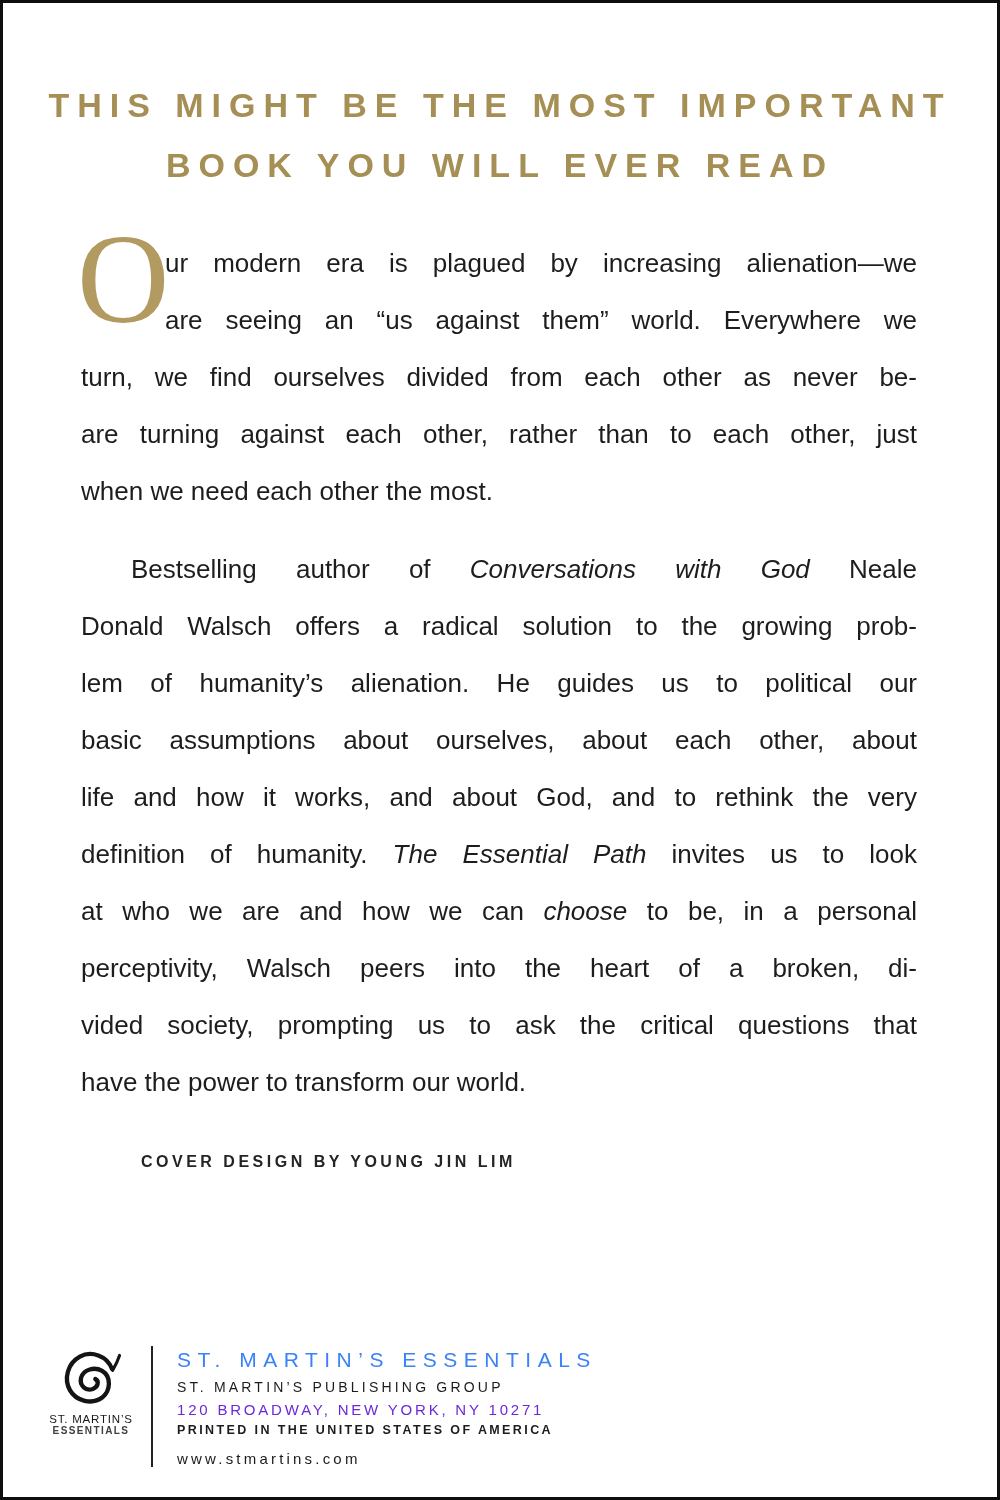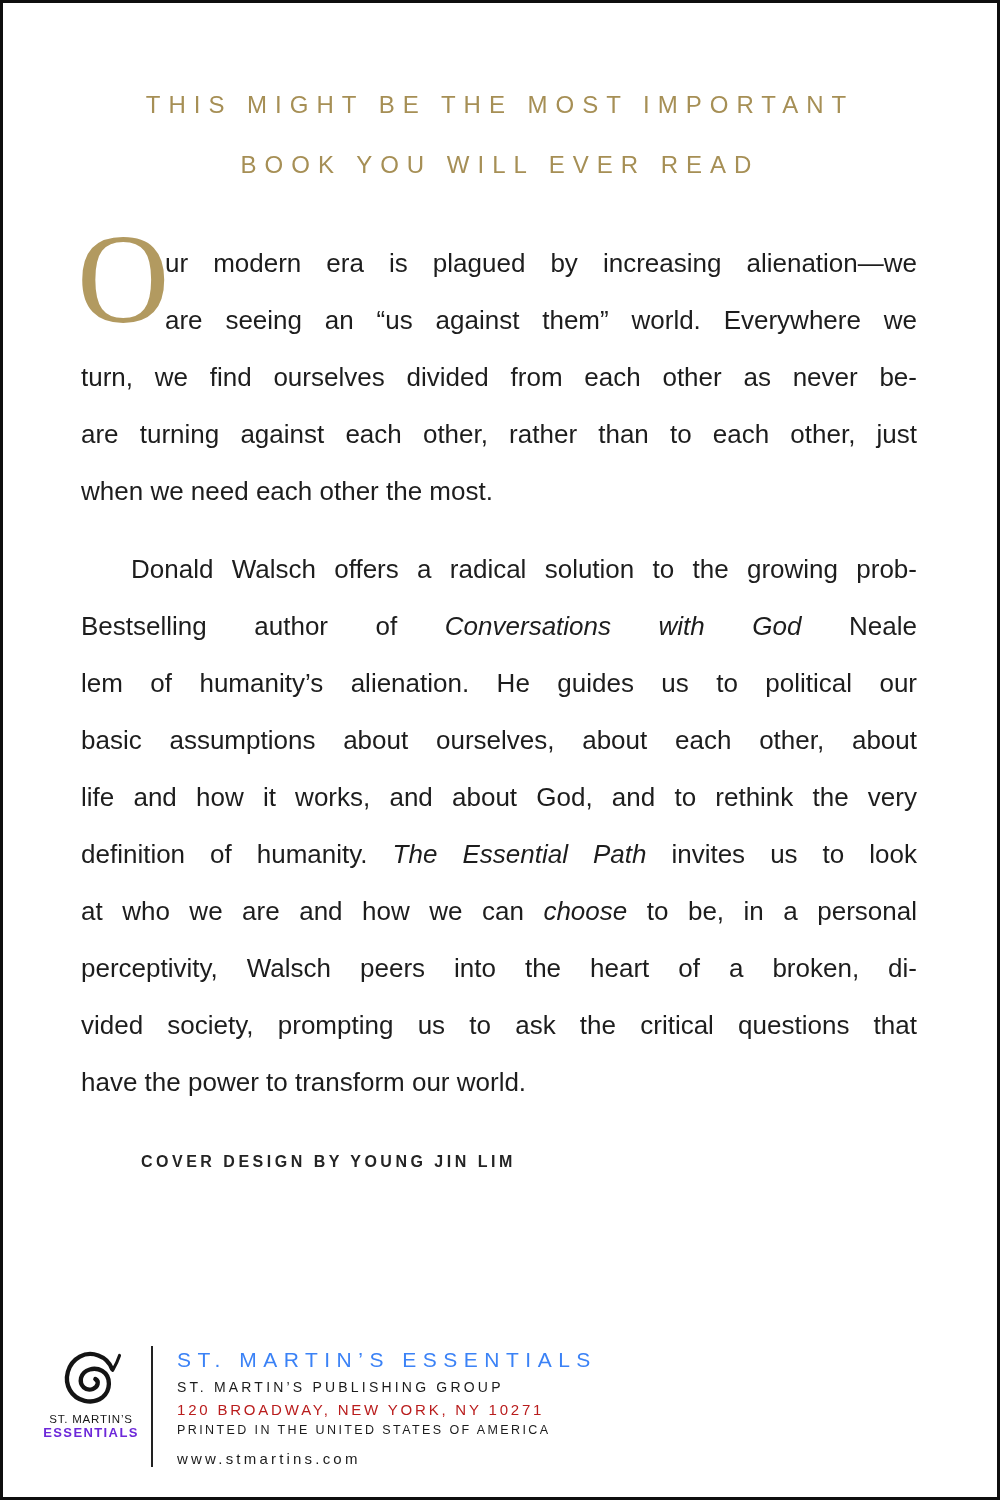--- a/index.html
+++ b/index.html
@@ -16,22 +16,22 @@
     box-sizing: border-box;
     overflow: hidden;
   }
   
   .headline {
     margin-top: 72px;
     text-align: center;
     color: var(--gold, #a68f55);
   }
   .hline {
-    font-size: 24px;
-    font-weight: 400;
+    font-size: 34px;
+    font-weight: 700;
     letter-spacing: 8px;
     line-height: 60px;
     white-space: nowrap;
   }
   
   .content { margin: 0 80px 0 78px; }
   .para { font-size: 26px; line-height: 57px; color: var(--text, #1d1d1d); }
   .para1 { position: relative; margin-top: 40px; }
   .para2 { margin-top: 21px; }
   .pline {
@@ -79,42 +79,42 @@
     justify-content: flex-start;
     padding-top: 2px;
   }
   .logo svg { display: block; }
   .logo-line1 {
     margin-top: 3px;
     font-size: 11.5px; letter-spacing: 0.8px; color: #181818;
     white-space: nowrap;
   }
   .logo-line2 {
-    font-size: 13px; font-weight: 700; letter-spacing: 1.4px; color: #6d28d9;
+    font-size: 10px; font-weight: 700; letter-spacing: 1.4px; color: #404040;
     white-space: nowrap;
   }
   .pub-divider {
     width: 2px; background: #222;
     margin-left: 12px; margin-right: 24px;
   }
   .pub-text { padding-top: 2px; }
   .imprint {
     font-size: 21px; letter-spacing: 6.5px; color: #3b82f6;
     margin-bottom: 7px; white-space: nowrap;
   }
   .group {
     font-size: 14px; letter-spacing: 3.2px; color: #1c1c1c;
     margin-bottom: 6px; white-space: nowrap;
   }
   .address {
-    font-size: 15px; letter-spacing: 2.8px; color: #b91c1c;
+    font-size: 15px; letter-spacing: 2.8px; color: #6d28d9;
     margin-bottom: 5px; white-space: nowrap;
   }
   .printed {
-    font-size: 12.5px; font-weight: 400; letter-spacing: 2.4px; color: #1c1c1c;
+    font-size: 12.5px; font-weight: 700; letter-spacing: 2.4px; color: #1c1c1c;
     white-space: nowrap;
   }
   .website {
     margin-top: 13px;
     font-size: 15px; letter-spacing: 3.2px; color: #1c1c1c;
     white-space: nowrap;
   }
 </style>
 </head>
 <body>
@@ -134,22 +134,22 @@
           <div class="pline"><span>ur modern era is plagued by increasing alienation—we</span></div>
           <div class="pline"><span>are seeing an “us against them” world. Everywhere we</span></div>
           <div class="pline"><span>turn, we find ourselves divided from each other as never be-</span></div>
           <div class="pline"><span>are turning against each other, rather than to each other, just</span></div>
           <div class="pline last"><span>when we need each other the most.</span></div>
         </div>
     </div>
 
     <div class="para para2">
       <div class="plines">
+          <div class="pline"><span>Bestselling author of </span><em>Conversations with God</em><span> Neale</span></div>
           <div class="pline"><span>Donald Walsch offers a radical solution to the growing prob-</span></div>
-          <div class="pline"><span>Bestselling author of </span><em>Conversations with God</em><span> Neale</span></div>
           <div class="pline"><span>lem of humanity’s alienation. He guides us to political our</span></div>
           <div class="pline"><span>basic assumptions about ourselves, about each other, about</span></div>
           <div class="pline"><span>life and how it works, and about God, and to rethink the very</span></div>
           <div class="pline"><span>definition of humanity. </span><em>The Essential Path</em><span> invites us to look</span></div>
           <div class="pline"><span>at who we are and how we can </span><em>choose</em><span> to be, in a personal</span></div>
           <div class="pline"><span>perceptivity, Walsch peers into the heart of a broken, di-</span></div>
           <div class="pline"><span>vided society, prompting us to ask the critical questions that</span></div>
           <div class="pline last"><span>have the power to transform our world.</span></div>
         </div>
     </div>

